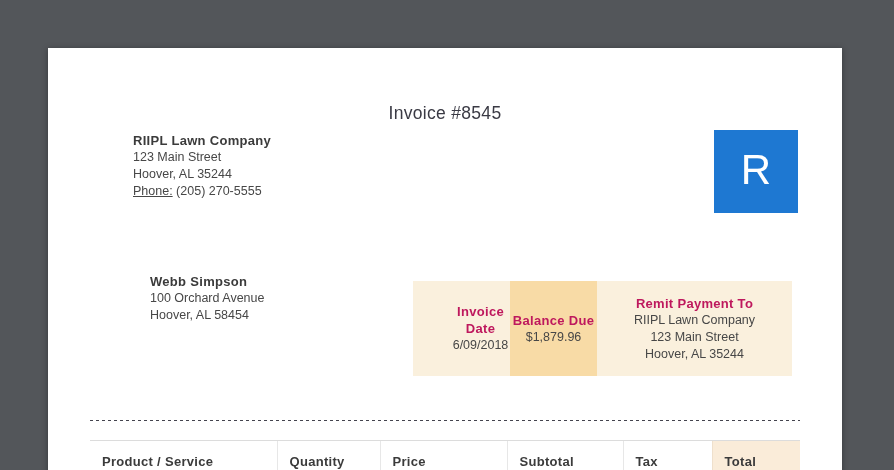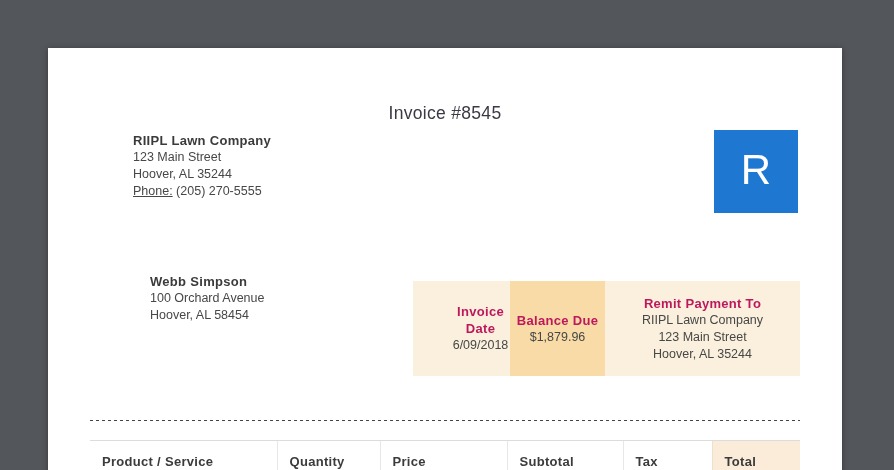--- a/index.html
+++ b/index.html
@@ -59,21 +59,21 @@
   .summary-cell {
     display: flex; flex-direction: column;
     align-items: center; justify-content: center;
     text-align: center;
     line-height: 17px;
     font-size: 12.5px;
     color: #474747;
   }
   .summary-cell .label { font-weight: bold; font-size: 13px; color: #be185d; letter-spacing: 0.3px; }
   .cell-invoice-date { width: 97px; background: var(--tan_light, #faf0dd); padding-left: 38px; }
-  .cell-balance-due  { width: 95px; background: var(--tan_dark, #f8dba6); }
+  .cell-balance-due  { width: 87px; background: var(--tan_dark, #f8dba6); }
   .cell-remit        { width: 195px; background: var(--tan_light, #faf0dd); }
   .dashed-divider {
     position: absolute;
     left: 42px; top: 372px;
     width: 710px; height: 1px;
     background: repeating-linear-gradient(90deg, #44444e 0 3px, transparent 3px 6px);
   }
   .items-table {
     position: absolute;
     left: 42px; top: 392px;

